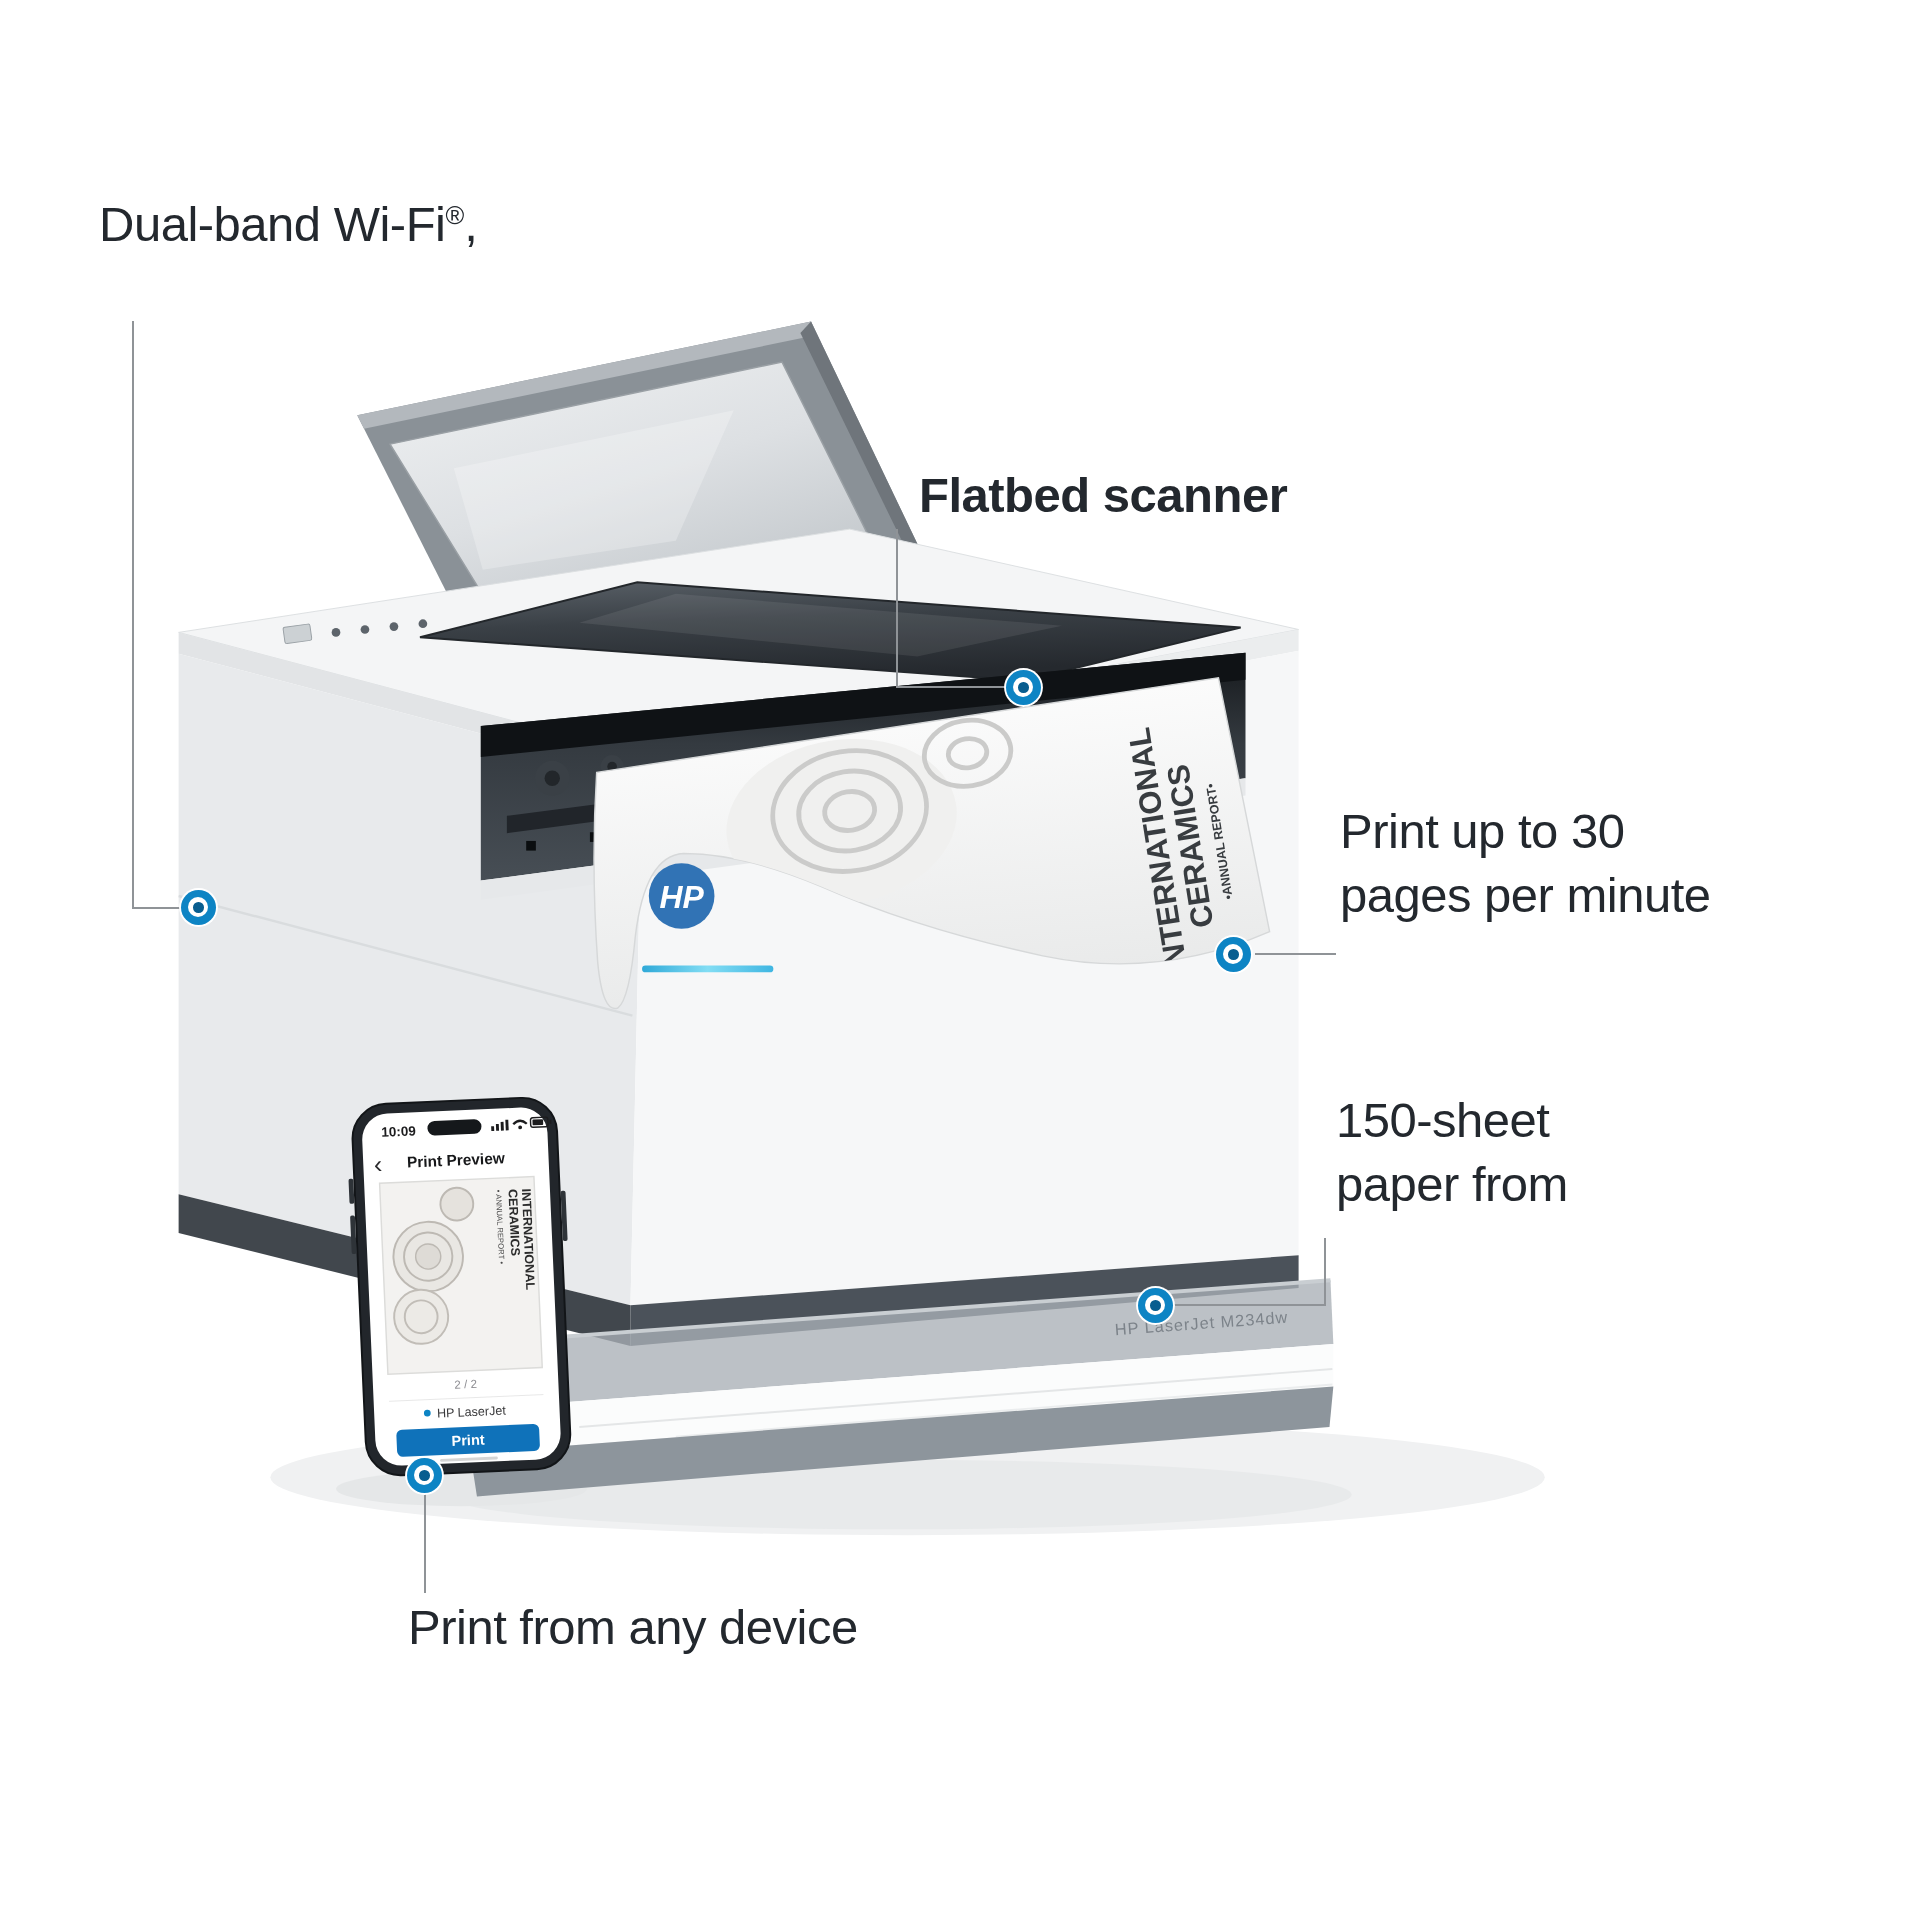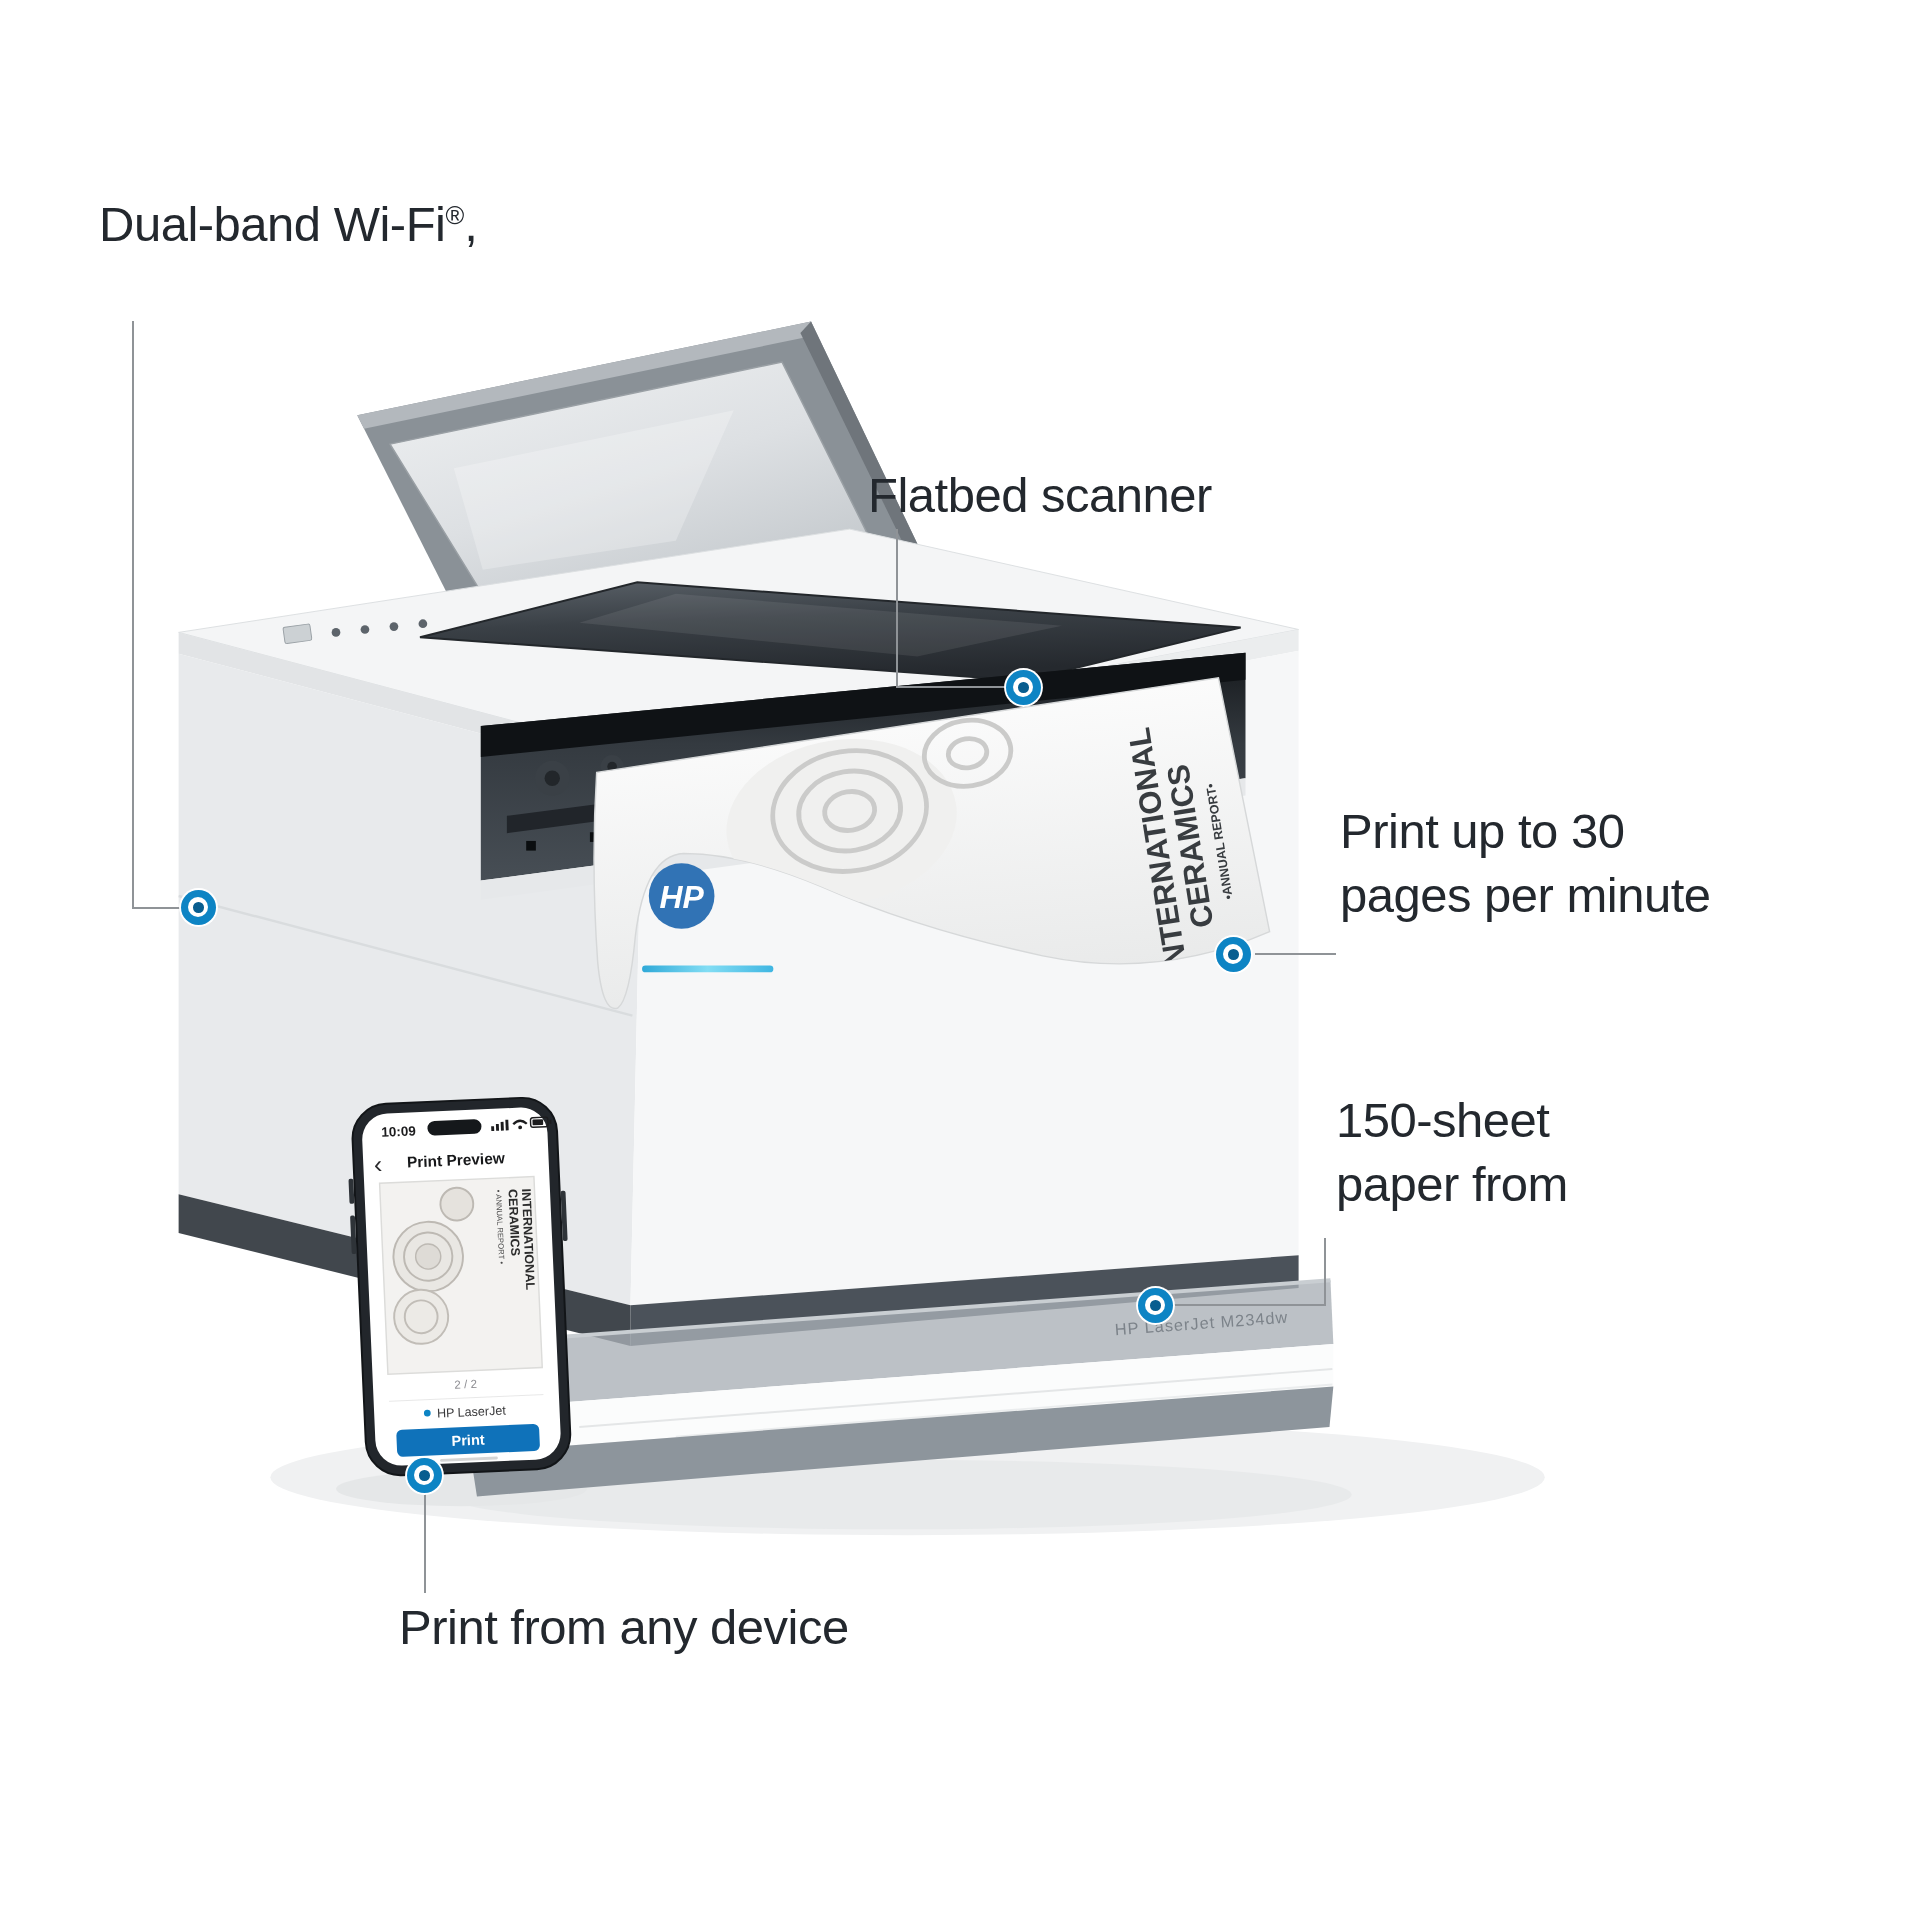--- a/index.html
+++ b/index.html
@@ -253,32 +253,32 @@
   <div class="dot" style="left:181px;  top:890px;"></div>
   <div class="dot" style="left:1006px; top:670px;"></div>
   <div class="dot" style="left:1216px; top:937px;"></div>
   <div class="dot" style="left:1138px; top:1288px;"></div>
   <div class="dot" style="left:407px;  top:1458px;"></div>
 
   <div class="callout-label" style="left:99px; top:183px;">
     <div><span>Dual-band Wi-Fi</span><sup>®</sup><span>,</span></div>
   </div>
 
-  <div class="callout-label" style="left:868px; top:463px;">
+  <div class="callout-label" style="left:919px; top:463px;font-weight:bold;">
     <div>Flatbed scanner</div>
   </div>
 
   <div class="callout-label" style="left:1340px; top:799px;">
     <div>Print up to 30</div>
     <div>pages per minute</div>
   </div>
 
   <div class="callout-label" style="left:1336px; top:1088px;">
     <div>150-sheet</div>
     <div>paper from</div>
   </div>
 
-  <div class="callout-label" style="left:399px; top:1595px;">
+  <div class="callout-label" style="left:408px; top:1595px;">
     <div>Print from any device</div>
   </div>
 
 </div>
 
 
 </body></html>

